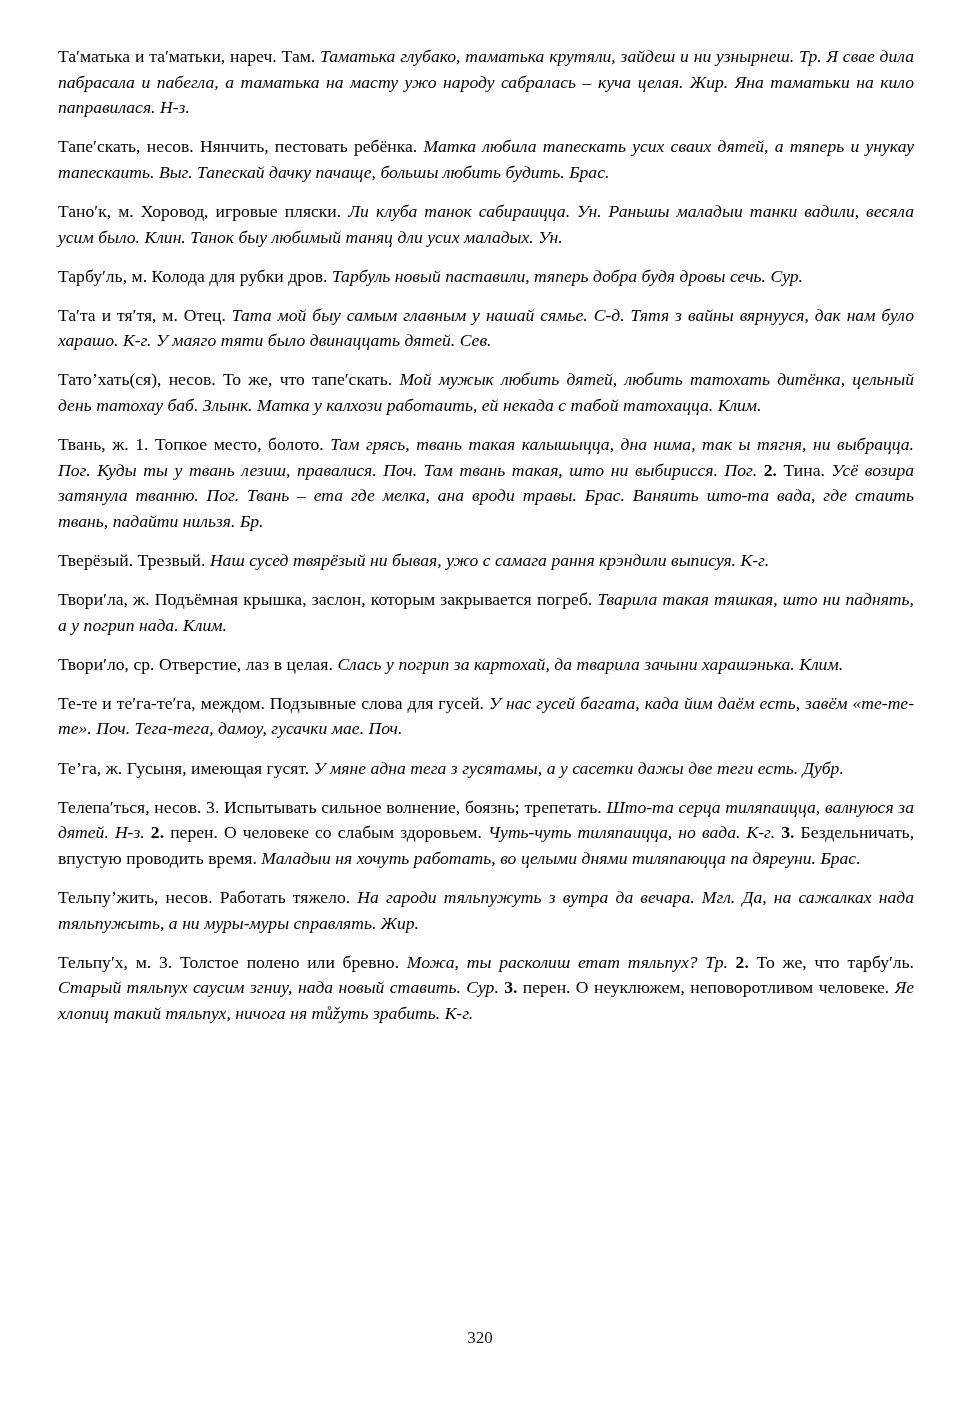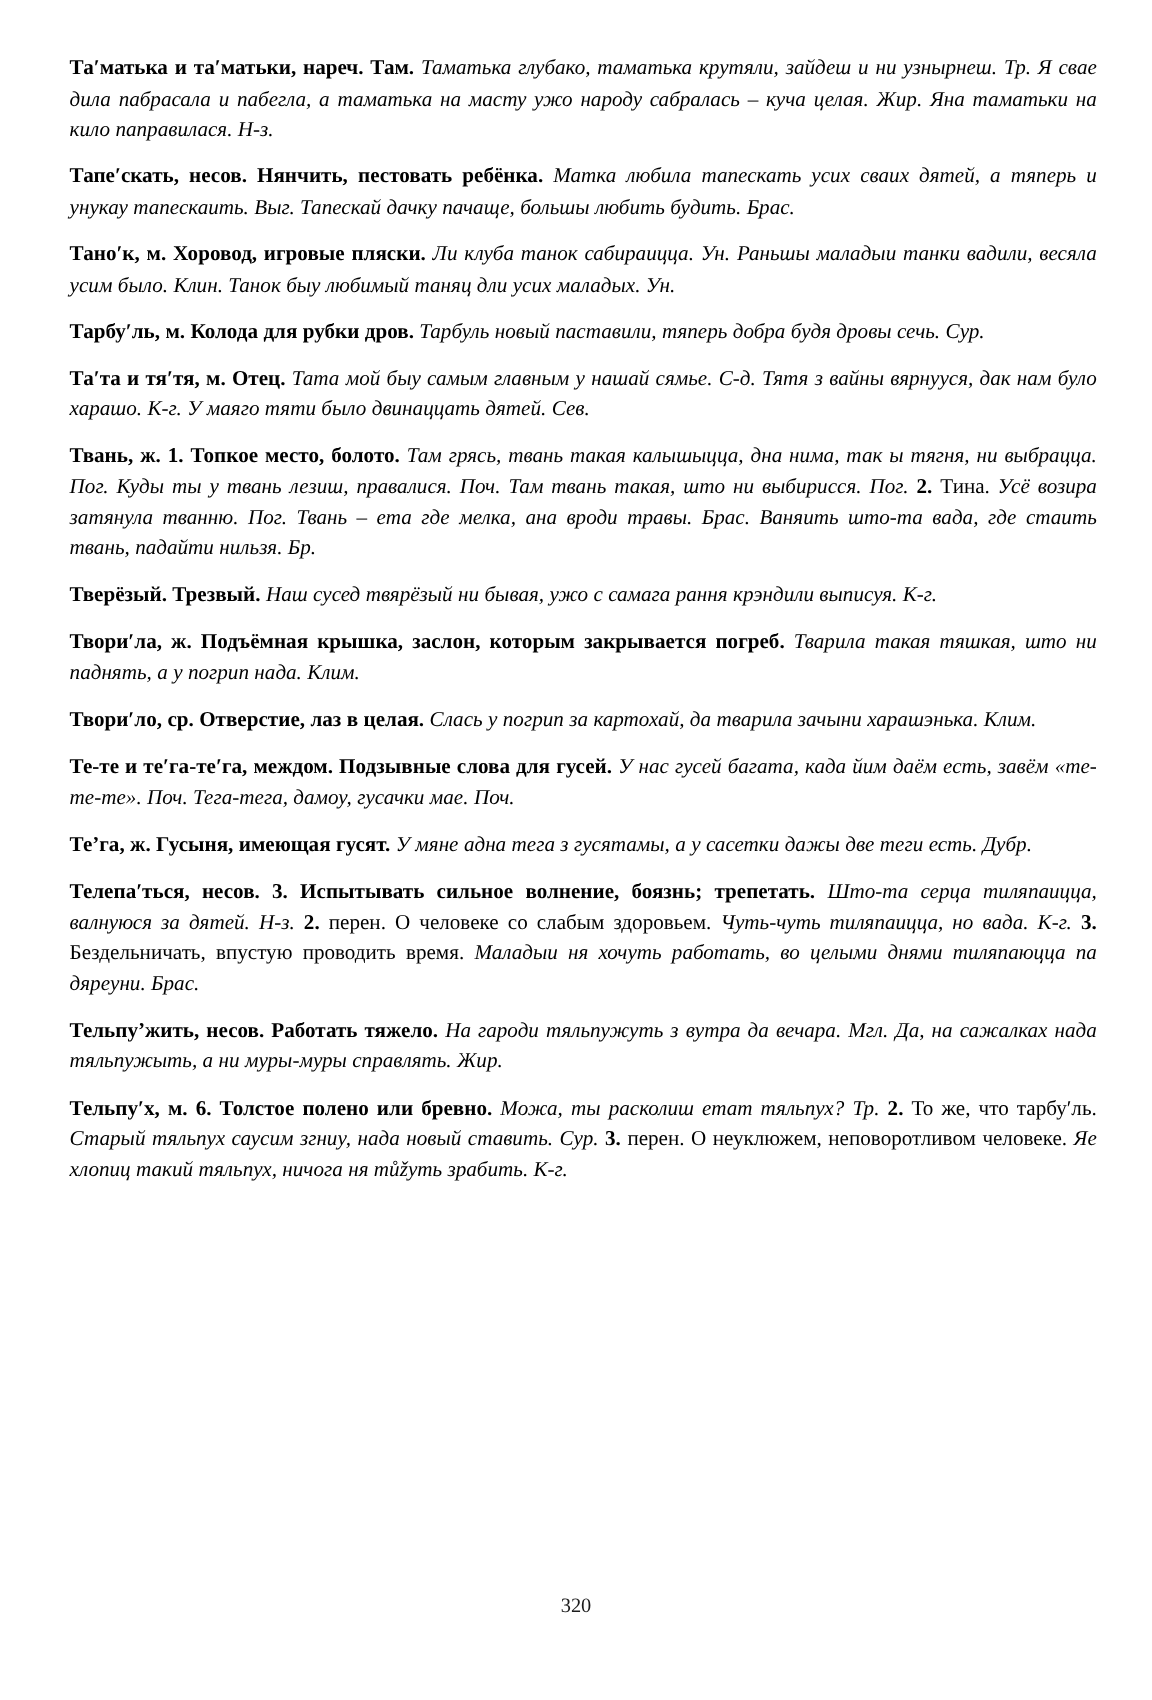--- a/index.html
+++ b/index.html
@@ -31,26 +31,26 @@
     color: #000000;
     margin: 0 0 13.5px 0;
     hyphens: manual;
     word-spacing: 0.1px;
   }
   .entry:last-of-type {
     margin-bottom: 0;
   }
   
   .hw {
-    font-weight: bold;
+    font-weight: normal;
     font-style: normal;
   }
   
   .gram {
-    font-weight: bold;
+    font-weight: normal;
     font-style: normal;
   }
   .sense-num {
     font-weight: bold;
     font-style: normal;
   }
   .def {
     font-weight: normal;
     font-style: normal;
   }
@@ -100,20 +100,25 @@
       <span class="gram">м. Колода для рубки дров.</span>
       <span class="quote">Тарбуль новый паставили, тяперь добра будя дровы сечь. Сур.</span>
     </p>
 
     <p class="entry">
       <span class="hw">Та′та и тя′тя,</span>
       <span class="gram">м. Отец.</span>
       <span class="quote">Тата мой быу самым главным у нашай сямье. С-д.  Тятя з вайны вярнууся, дак нам було харашо. К-г.  У маяго тяти было двинаццать дятей. Сев.</span>
     </p>
 
+    <p class="entry">
+      <span class="hw">Тато’хать(ся),</span>
+      <span class="gram">несов. То же, что тапе′скать.</span>
+      <span class="quote">Мой мужык любить дятей, любить татохать дитёнка, цельный день татохау баб. Злынк. Матка у калхози работаить, ей некада с табой татохацца. Клим.</span>
+    </p>
 
     <p class="entry">
       <span class="hw">Твань,</span>
       <span class="gram">ж. 1. Топкое место, болото.</span>
       <span class="quote">Там грясь, твань такая калышыцца, дна нима, так ы тягня, ни выбрацца. Пог.  Куды ты у твань лезиш, правалися. Поч.  Там твань такая, што ни выбирисся. Пог.</span>
       <span class="sense-num">2.</span>
       <span class="def">Тина.</span>
       <span class="quote">Усё возира затянула тванню. Пог. Твань – ета где мелка, ана вроди травы. Брас. Ваняить што-та вада, где стаить твань, падайти нильзя. Бр.</span>
     </p>
 
@@ -160,21 +165,21 @@
     </p>
 
     <p class="entry">
       <span class="hw">Тельпу’жить,</span>
       <span class="gram">несов. Работать тяжело.</span>
       <span class="quote">На гароди тяльпужуть з вутра да вечара. Мгл. Да, на сажалках нада тяльпужыть, а ни муры-муры справлять. Жир.</span>
     </p>
 
     <p class="entry">
       <span class="hw">Тельпу′х,</span>
-      <span class="gram">м. 6. Толстое полено или бревно.</span>
+      <span class="gram">м. 3. Толстое полено или бревно.</span>
       <span class="quote">Можа, ты расколиш етат тяльпух? Тр.</span>
       <span class="sense-num">2.</span>
       <span class="def">То же, что тарбу′ль.</span>
       <span class="quote">Старый тяльпух саусим згниу, нада новый ставить. Сур.</span>
       <span class="sense-num">3.</span>
       <span class="def">перен. О неуклюжем, неповоротливом человеке.</span>
       <span class="quote">Яе хлопиц такий тяльпух, ничога ня můžyть зрабить. К-г.</span>
     </p>
 
   </div>

